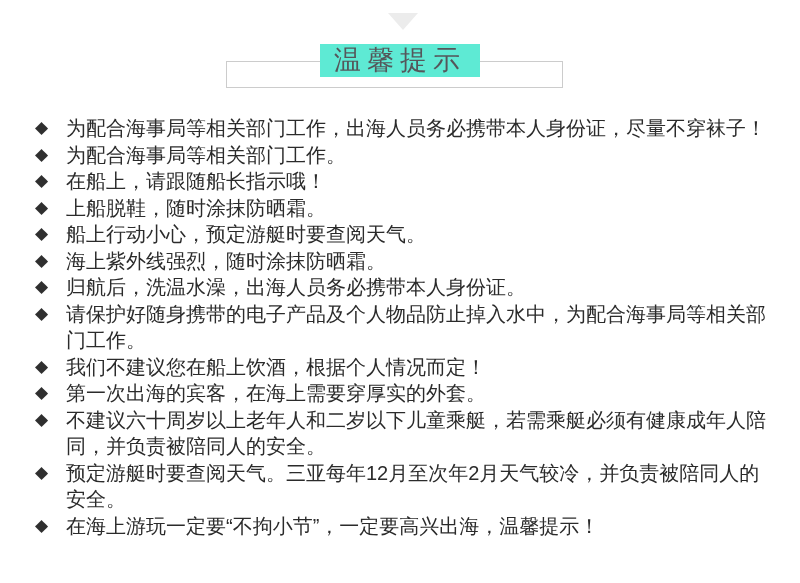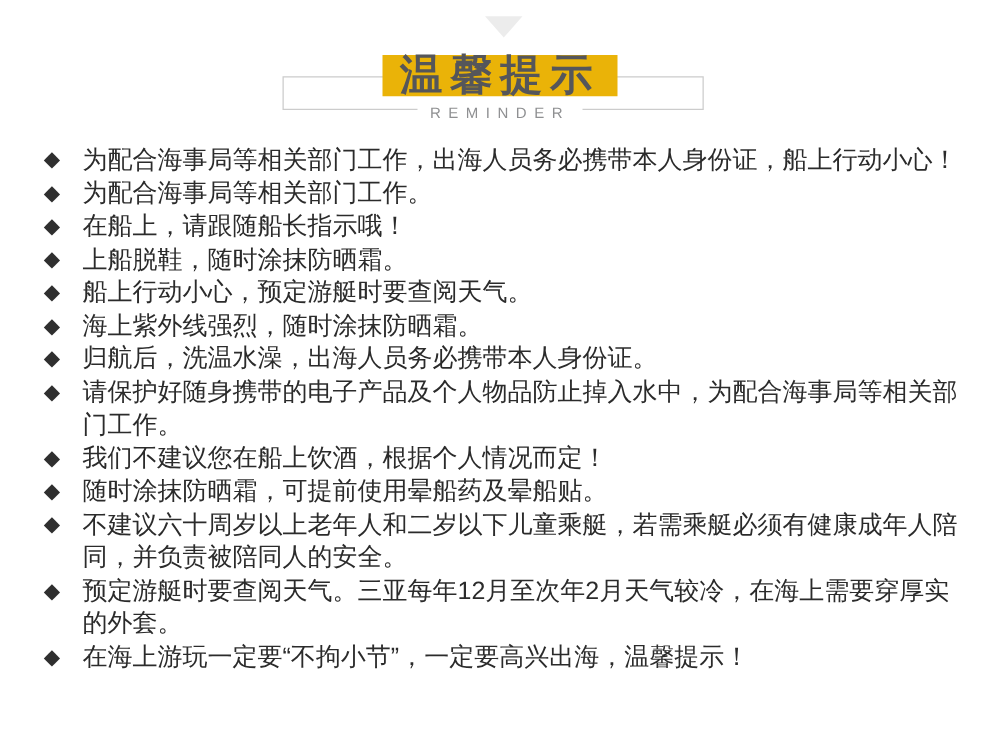--- a/index.html
+++ b/index.html
@@ -32,25 +32,25 @@
     background: transparent;
   }
   .title-row {
     position: absolute;
     left: 0; top: 44px;
     width: 100%;
     text-align: center;
   }
   .title {
     display: inline-block;
-    background: #eab308;
+    background: #5eead4;
     padding: 0 14px;
-    font-size: 34px;
+    font-size: 27px;
     line-height: 33px;
-    font-weight: bold;
+    font-weight: normal;
     letter-spacing: 6px;
     color: #55565a;
   }
   .subtitle-row {
     position: absolute;
     left: 0; top: 81px;
     width: 100%;
     text-align: center;
   }
   .subtitle {
@@ -94,29 +94,26 @@
 <div class="page">
 
   <div class="chevron"></div>
 
   <div class="header-box"></div>
 
   <div class="title-row">
     <span class="title">温馨提示</span>
   </div>
 
-  <div class="subtitle-row">
-    <span class="subtitle">REMINDER</span>
-  </div>
 
   <div class="list">
 
       <div class="item">
         <span class="bullet">◆</span>
-        <span class="item-text">为配合海事局等相关部门工作，出海人员务必携带本人身份证，船上行动小心！</span>
+        <span class="item-text">为配合海事局等相关部门工作，出海人员务必携带本人身份证，尽量不穿袜子！</span>
       </div>
 
       <div class="item">
         <span class="bullet">◆</span>
         <span class="item-text">为配合海事局等相关部门工作。</span>
       </div>
 
       <div class="item">
         <span class="bullet">◆</span>
         <span class="item-text">在船上，请跟随船长指示哦！</span>
@@ -147,31 +144,31 @@
         <span class="item-text">请保护好随身携带的电子产品及个人物品防止掉入水中，为配合海事局等相关部门工作。</span>
       </div>
 
       <div class="item">
         <span class="bullet">◆</span>
         <span class="item-text">我们不建议您在船上饮酒，根据个人情况而定！</span>
       </div>
 
       <div class="item">
         <span class="bullet">◆</span>
-        <span class="item-text">随时涂抹防晒霜，可提前使用晕船药及晕船贴。</span>
+        <span class="item-text">第一次出海的宾客，在海上需要穿厚实的外套。</span>
       </div>
 
       <div class="item">
         <span class="bullet">◆</span>
         <span class="item-text">不建议六十周岁以上老年人和二岁以下儿童乘艇，若需乘艇必须有健康成年人陪同，并负责被陪同人的安全。</span>
       </div>
 
       <div class="item">
         <span class="bullet">◆</span>
-        <span class="item-text">预定游艇时要查阅天气。三亚每年12月至次年2月天气较冷，在海上需要穿厚实的外套。</span>
+        <span class="item-text">预定游艇时要查阅天气。三亚每年12月至次年2月天气较冷，并负责被陪同人的安全。</span>
       </div>
 
       <div class="item">
         <span class="bullet">◆</span>
         <span class="item-text">在海上游玩一定要“不拘小节”，一定要高兴出海，温馨提示！</span>
       </div>
     </div>
 
 </div>
 

